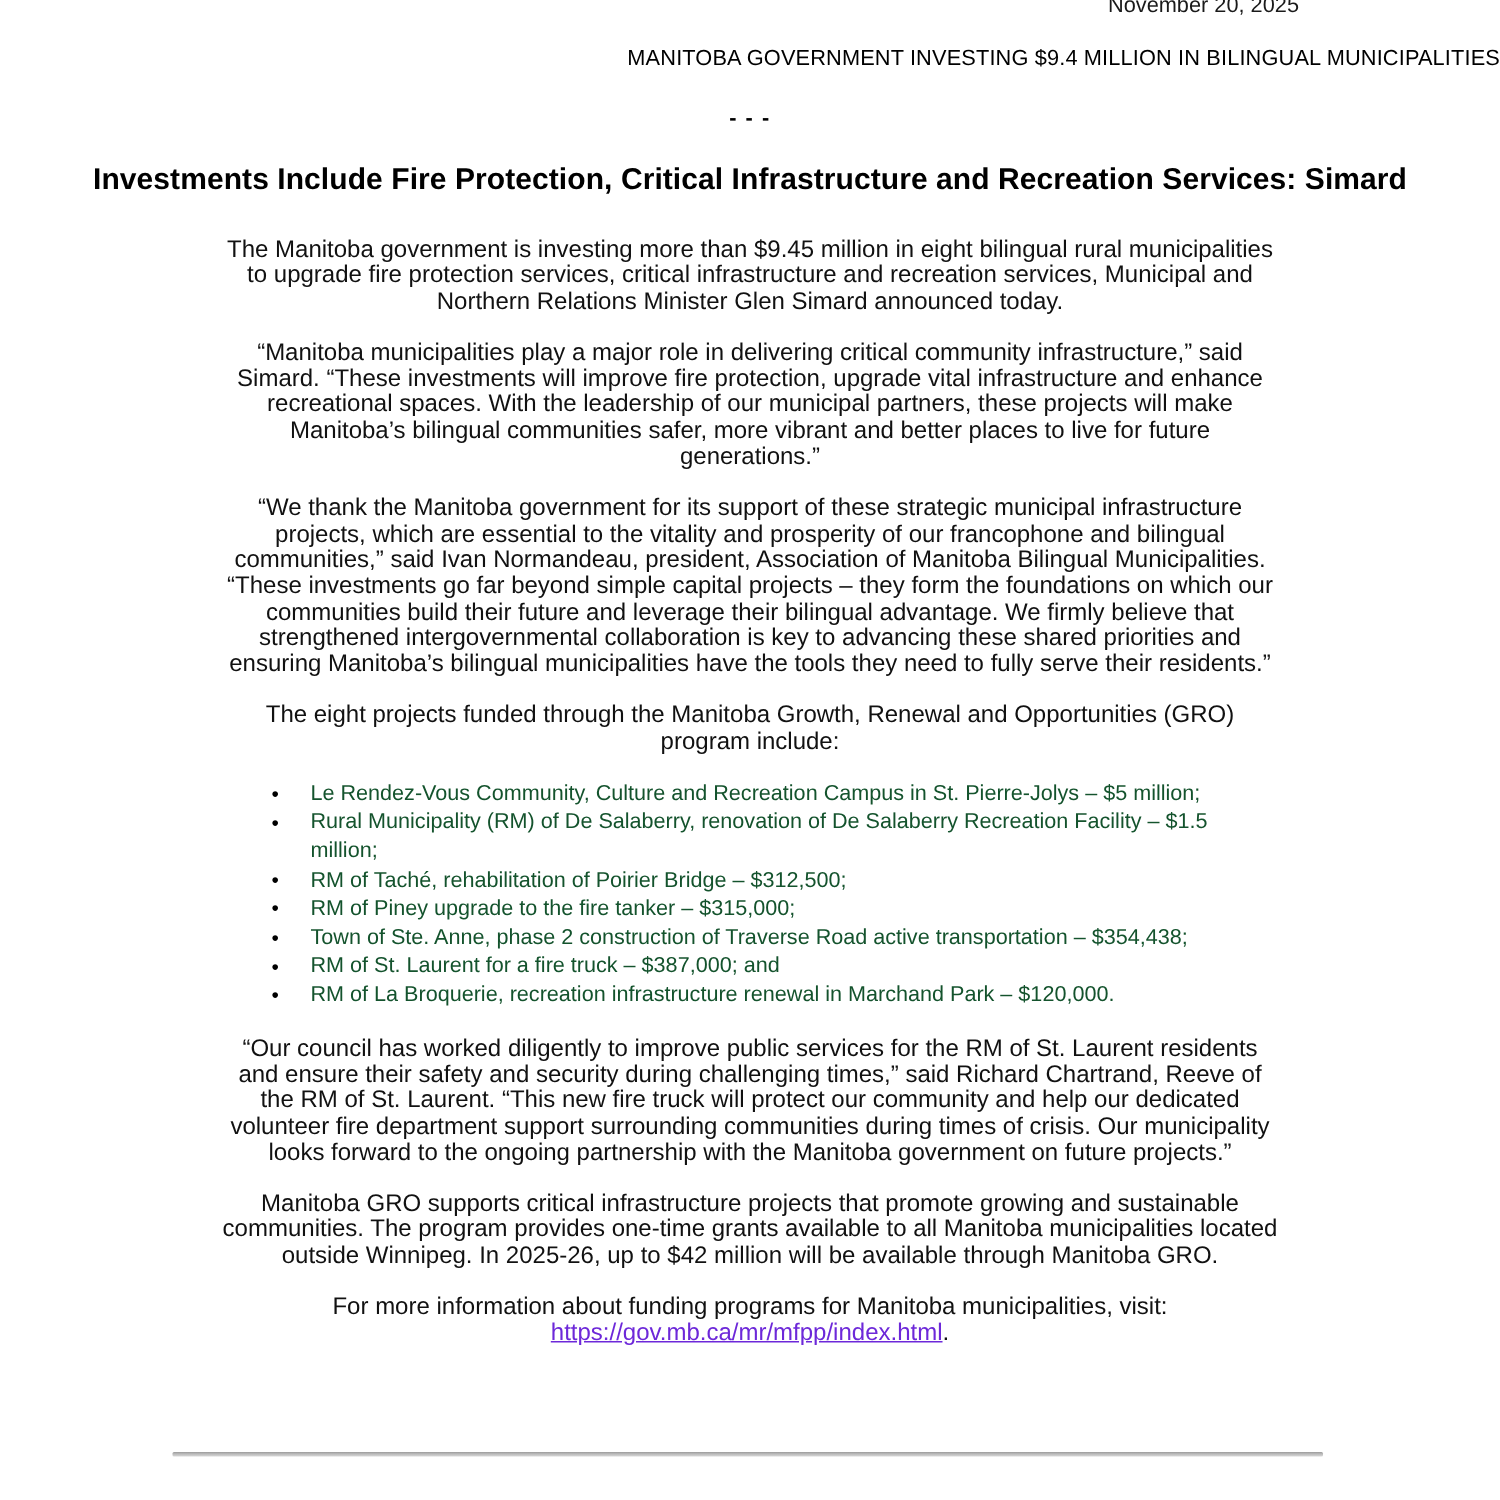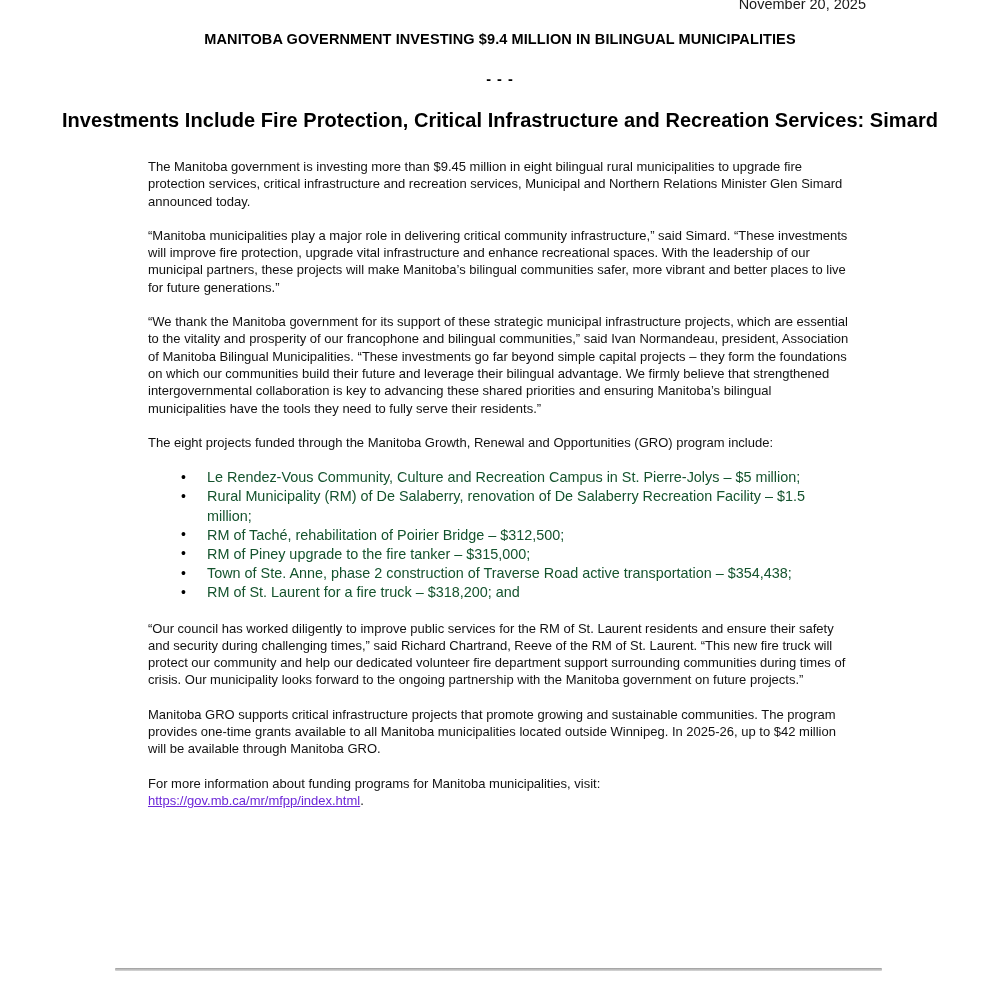--- a/index.html
+++ b/index.html
@@ -31,23 +31,23 @@
     line-height: 17px;
     color: #1a1a1a;
   }
 
   
   .headline {
     position: absolute;
     top: 30px;
     left: 0;
     width: 1000px;
-    text-align: center;
+    text-align: right;
     font-size: 14.5px;
-    font-weight: bold;
+    font-weight: normal;
     letter-spacing: 0.1px;
     line-height: 18px;
   }
   .dash-sep {
     position: absolute;
     top: 70px;
     left: 0;
     width: 1000px;
     text-align: center;
     font-size: 14.5px;
@@ -69,24 +69,24 @@
 
   
   .body-block {
     position: absolute;
     top: 158px;
     left: 148px;
     width: 704px;
   }
   p.para {
     margin: 0 0 17px 0;
-    font-size: 13px;
+    font-size: 16px;
     line-height: 17.3px;
     color: #111111;
-    text-align: left;
+    text-align: center;
   }
   p.para.tight {
     margin-bottom: 0;
   }
 
   
   ul.bullets {
     list-style: none;
     margin: 17px 0 17px 0;
     padding: 0;
@@ -148,21 +148,22 @@
     <p class="para">“We thank the Manitoba government for its support of these strategic municipal infrastructure projects, which are essential to the vitality and prosperity of our francophone and bilingual communities,” said Ivan Normandeau, president, Association of Manitoba Bilingual Municipalities. “These investments go far beyond simple capital projects – they form the foundations on which our communities build their future and leverage their bilingual advantage. We firmly believe that strengthened intergovernmental collaboration is key to advancing these shared priorities and ensuring Manitoba’s bilingual municipalities have the tools they need to fully serve their residents.”</p>
 
     <p class="para tight">The eight projects funded through the Manitoba Growth, Renewal and Opportunities (GRO) program include:</p>
 
     <ul class="bullets">
       <li>Le Rendez-Vous Community, Culture and Recreation Campus in St. Pierre-Jolys – $5 million;</li>
       <li>Rural Municipality (RM) of De Salaberry, renovation of De Salaberry Recreation Facility – $1.5 million;</li>
       <li>RM of Taché, rehabilitation of Poirier Bridge – $312,500;</li>
       <li>RM of Piney upgrade to the fire tanker – $315,000;</li>
       <li>Town of Ste. Anne, phase 2 construction of Traverse Road active transportation – $354,438;</li>
-      <li>RM of St. Laurent for a fire truck – $318,200; and</li>
+      <li>RM of St. Laurent for a fire truck – $387,000; and</li>
+      <li>RM of La Broquerie, recreation infrastructure renewal in Marchand Park – $120,000.</li>
     </ul>
 
     <p class="para">“Our council has worked diligently to improve public services for the RM of St. Laurent residents and ensure their safety and security during challenging times,” said Richard Chartrand, Reeve of the RM of St. Laurent. “This new fire truck will protect our community and help our dedicated volunteer fire department support surrounding communities during times of crisis. Our municipality looks forward to the ongoing partnership with the Manitoba government on future projects.”</p>
 
     <p class="para">Manitoba GRO supports critical infrastructure projects that promote growing and sustainable communities. The program provides one-time grants available to all Manitoba municipalities located outside Winnipeg. In 2025-26, up to $42 million will be available through Manitoba GRO.</p>
 
     <p class="para"><span>For more information about funding programs for Manitoba municipalities, visit:</span><br><a class="doclink" href="#">https://gov.mb.ca/mr/mfpp/index.html</a><span class="after-link">.</span></p>
 
   </div>
 

